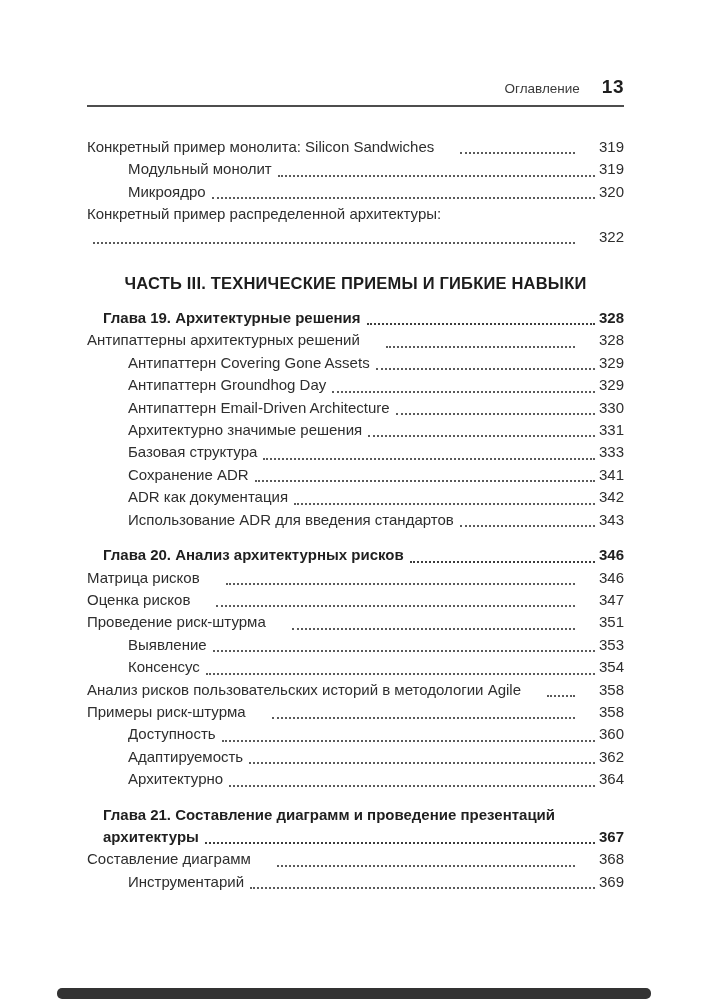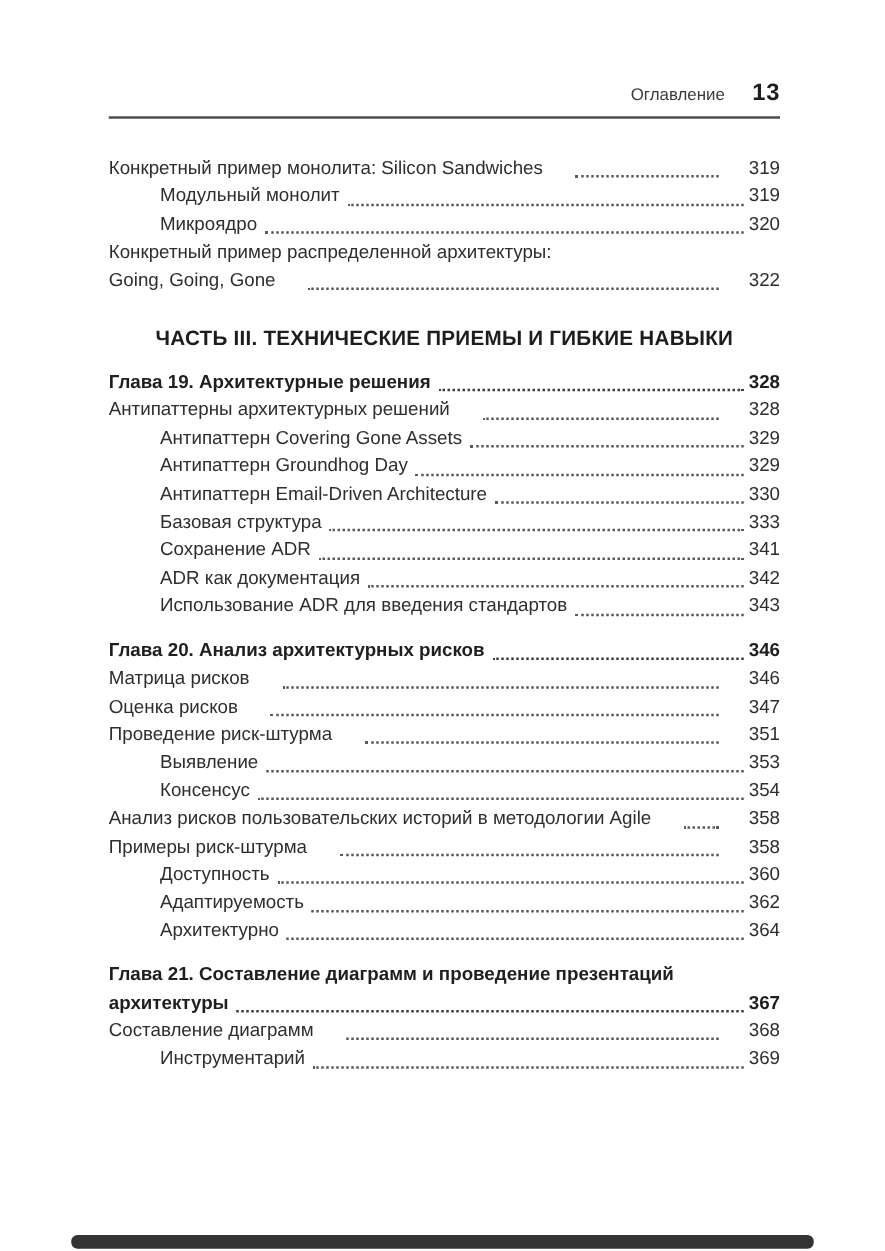--- a/index.html
+++ b/index.html
@@ -9,21 +9,21 @@
     background:#ffffff;
     font-family:"Liberation Sans","DejaVu Sans",sans-serif;
     color:#2e2e2e;
     overflow:hidden;
     box-sizing:border-box;
   }
   .content{
     position:absolute;
     left:87px;
     width:537px;
-    top:4px;
+    top:16px;
   }
   
   .head-row{
     margin-top:60px;
     display:flex;
     justify-content:flex-end;
     align-items:baseline;
     gap:22px;
   }
   .running-head{
@@ -54,21 +54,21 @@
     white-space:nowrap;
   }
   .row .t{flex:0 0 auto;}
   .row .dots{
     flex:1 1 auto;
     border-bottom:2px dotted #5a5a5a;
     margin:0 4px 4px 6px;
     min-width:12px;
   }
   .row .p{flex:0 0 auto;}
-  .lvl0{margin-left:0;}
+  .lvl0{margin-left:16px;}
   .lvl1{gap:20px;}
   .lvl2{margin-left:41px;}
   .bold{font-weight:bold;color:#1f1f1f;}
   .bold .dots{border-bottom-color:#3c3c3c;}
   .wrap-line{
     font-size:15px;
     line-height:22.4px;
     white-space:nowrap;
   }
   .gap{margin-top:13px;}
@@ -114,21 +114,20 @@
           <span class="dots"></span>
           <span class="p">319</span>
         </div>
         <div class="row lvl2">
           <span class="t">Микроядро</span>
           <span class="dots"></span>
           <span class="p">320</span>
         </div>
         <div class="wrap-line lvl1">Конкретный пример распределенной архитектуры:</div>
         <div class="row lvl1">
-          <span class="t">Going, Going, Gone</span>
           <span class="dots"></span>
           <span class="p">322</span>
         </div>
         <div class="part-heading">ЧАСТЬ III. ТЕХНИЧЕСКИЕ ПРИЕМЫ И ГИБКИЕ НАВЫКИ</div>
         <div class="row lvl0 bold gap">
           <span class="t">Глава 19. Архитектурные решения</span>
           <span class="dots"></span>
           <span class="p">328</span>
         </div>
         <div class="row lvl1">
@@ -143,20 +142,25 @@
         </div>
         <div class="row lvl2">
           <span class="t">Антипаттерн Groundhog Day</span>
           <span class="dots"></span>
           <span class="p">329</span>
         </div>
         <div class="row lvl2">
           <span class="t">Антипаттерн Email-Driven Architecture</span>
           <span class="dots"></span>
           <span class="p">330</span>
+        </div>
+        <div class="row lvl2">
+          <span class="t">Архитектурно значимые решения</span>
+          <span class="dots"></span>
+          <span class="p">331</span>
         </div>
         <div class="row lvl2">
           <span class="t">Базовая структура</span>
           <span class="dots"></span>
           <span class="p">333</span>
         </div>
         <div class="row lvl2">
           <span class="t">Сохранение ADR</span>
           <span class="dots"></span>
           <span class="p">341</span>

